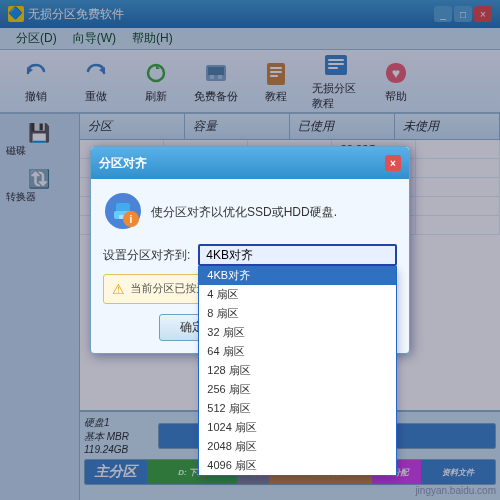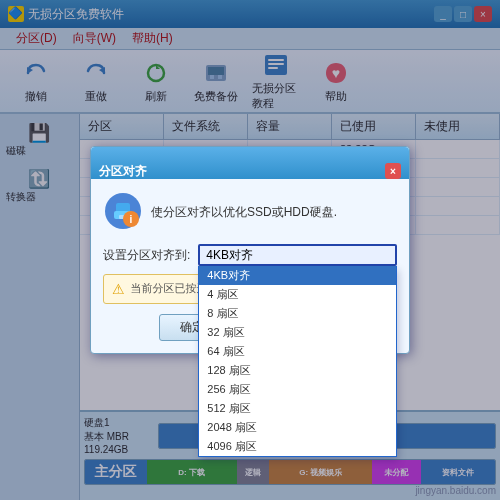--- a/index.html
+++ b/index.html
@@ -50,21 +50,21 @@
       display: flex;
       align-items: center;
       padding: 0 8px;
       font-size: 12px;
       border-bottom: 1px solid #a0c0d8;
       flex-shrink: 0;
     }
     .menu-item {
       padding: 2px 8px;
       cursor: pointer;
-      color: #b91c1c;
+      color: #14532d;
     }
 
     
     .toolbar {
       background: linear-gradient(180deg, #f0f7ff 0%, #d8ecfa 100%);
       height: 64px;
       display: flex;
       align-items: center;
       padding: 4px 8px;
       border-bottom: 2px solid #a0c0d8;
@@ -114,20 +114,21 @@
       margin-bottom: 2px;
       font-size: 10px;
     }
 
     
     .right-content {
       flex: 1;
       display: flex;
       flex-direction: column;
       overflow: hidden;
+      font-style: italic;
     }
 
     
     .table-header {
       background: linear-gradient(180deg, #e0f0fa 0%, #c8e4f5 100%);
       display: flex;
       border-bottom: 1px solid #9ab8d0;
       font-size: 12px;
       flex-shrink: 0;
     }
@@ -216,21 +217,21 @@
       border: 1px solid #70a0c0;
       border-radius: 4px;
       width: 320px;
       box-shadow: 2px 2px 12px rgba(0,0,80,0.4);
       position: relative;
     }
     .modal-title-bar {
       background: linear-gradient(180deg, #5ab0e8 0%, #3090cc 100%);
       height: 22px;
       display: flex;
-      align-items: flex-start;
+      align-items: center;
       padding: 16px 8px;
       border-radius: 4px 4px 0 0;
       color: white;
       font-size: 12px;
       font-weight: bold;
     }
     .modal-close-btn {
       margin-left: auto;
       width: 16px; height: 16px;
       background: #e05050;
@@ -401,20 +402,31 @@
           <rect x="6" y="8" width="16" height="8" fill="#5588aa"></rect>
           <rect x="8" y="16" width="4" height="4" fill="#aaccee"></rect>
           <rect x="16" y="16" width="4" height="4" fill="#aaccee"></rect>
         </svg>
       </div>
       <span>免费备份</span>
     </div>
     <div class="tool-btn">
       <div class="tool-icon">
         <svg width="28" height="28" viewBox="0 0 28 28">
+          <rect x="5" y="4" width="18" height="22" rx="2" fill="#cc8844"></rect>
+          <rect x="8" y="8" width="12" height="2" rx="1" fill="white"></rect>
+          <rect x="8" y="12" width="12" height="2" rx="1" fill="white"></rect>
+          <rect x="8" y="16" width="8" height="2" rx="1" fill="white"></rect>
+        </svg>
+      </div>
+      <span>教程</span>
+    </div>
+    <div class="tool-btn">
+      <div class="tool-icon">
+        <svg width="28" height="28" viewBox="0 0 28 28">
           <rect x="3" y="4" width="22" height="20" rx="2" fill="#4488cc"></rect>
           <rect x="6" y="8" width="16" height="2" rx="1" fill="white"></rect>
           <rect x="6" y="12" width="16" height="2" rx="1" fill="white"></rect>
           <rect x="6" y="16" width="10" height="2" rx="1" fill="white"></rect>
         </svg>
       </div>
       <span>无损分区教程</span>
     </div>
     <div class="tool-btn">
       <div class="tool-icon">
@@ -437,21 +449,20 @@
       <div class="sidebar-item">
         <div style="font-size:18px; text-align:center;">🔃</div>
         <div>转换器</div>
       </div>
     </div>
 
     <div class="right-content">
 
       <div class="table-header">
         <div class="table-header-cell">分区</div>
-        <div class="table-header-cell">文件系统</div>
         <div class="table-header-cell">容量</div>
         <div class="table-header-cell">已使用</div>
         <div class="table-header-cell">未使用</div>
       </div>
 
       <div class="table-body">
         <div class="table-row">
           <div class="table-cell"></div>
           <div class="table-cell"></div>
           <div class="table-cell"></div>
@@ -564,20 +575,21 @@
           
           <div class="dropdown-open">
             <div class="dropdown-item dropdown-item-selected">4KB对齐</div>
             <div class="dropdown-item">4 扇区</div>
             <div class="dropdown-item">8 扇区</div>
             <div class="dropdown-item">32 扇区</div>
             <div class="dropdown-item">64 扇区</div>
             <div class="dropdown-item">128 扇区</div>
             <div class="dropdown-item">256 扇区</div>
             <div class="dropdown-item">512 扇区</div>
+            <div class="dropdown-item">1024 扇区</div>
             <div class="dropdown-item">2048 扇区</div>
             <div class="dropdown-item">4096 扇区</div>
           </div>
         </div>
       </div>
 
       <div class="warning-box">
         <span class="warning-icon">⚠</span>
         <span>当前分区已按选择的扇区对齐了,它不需要被</span>
       </div>

